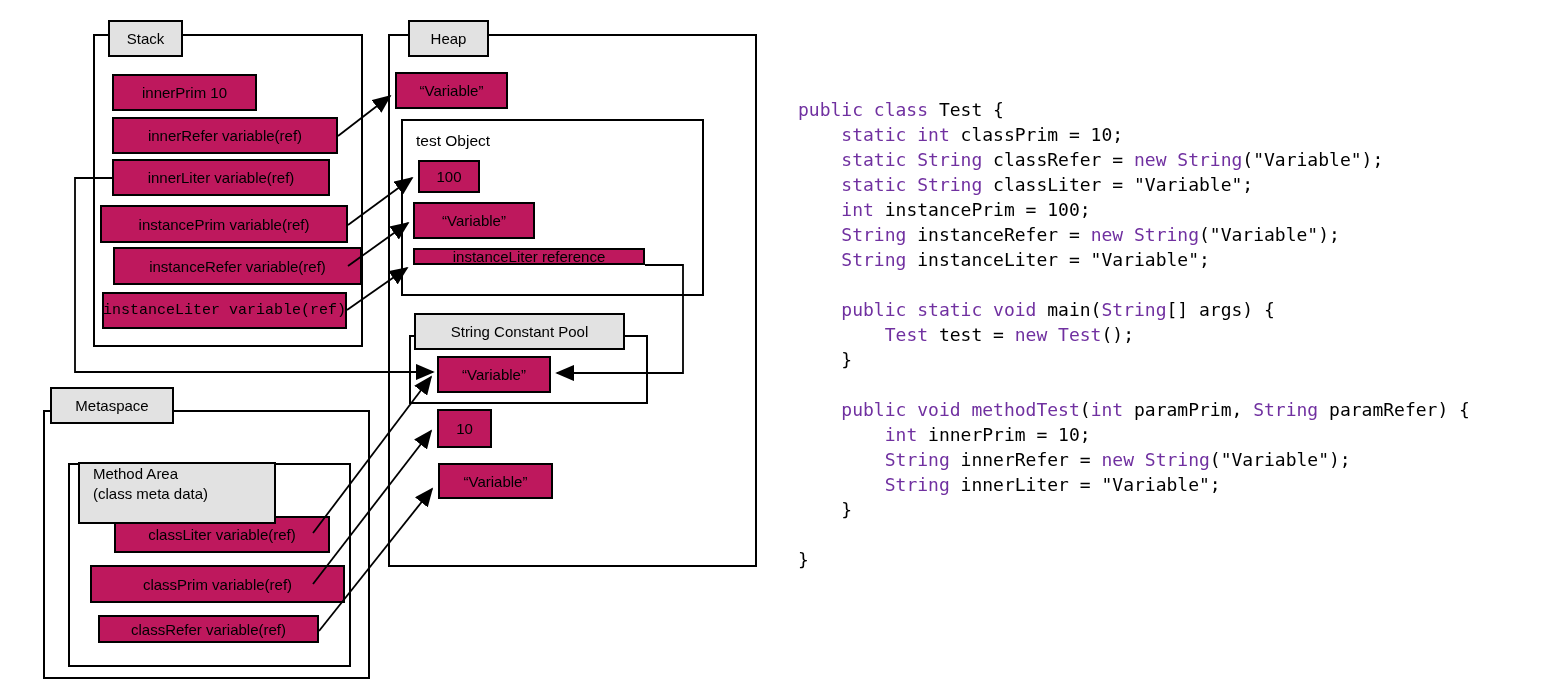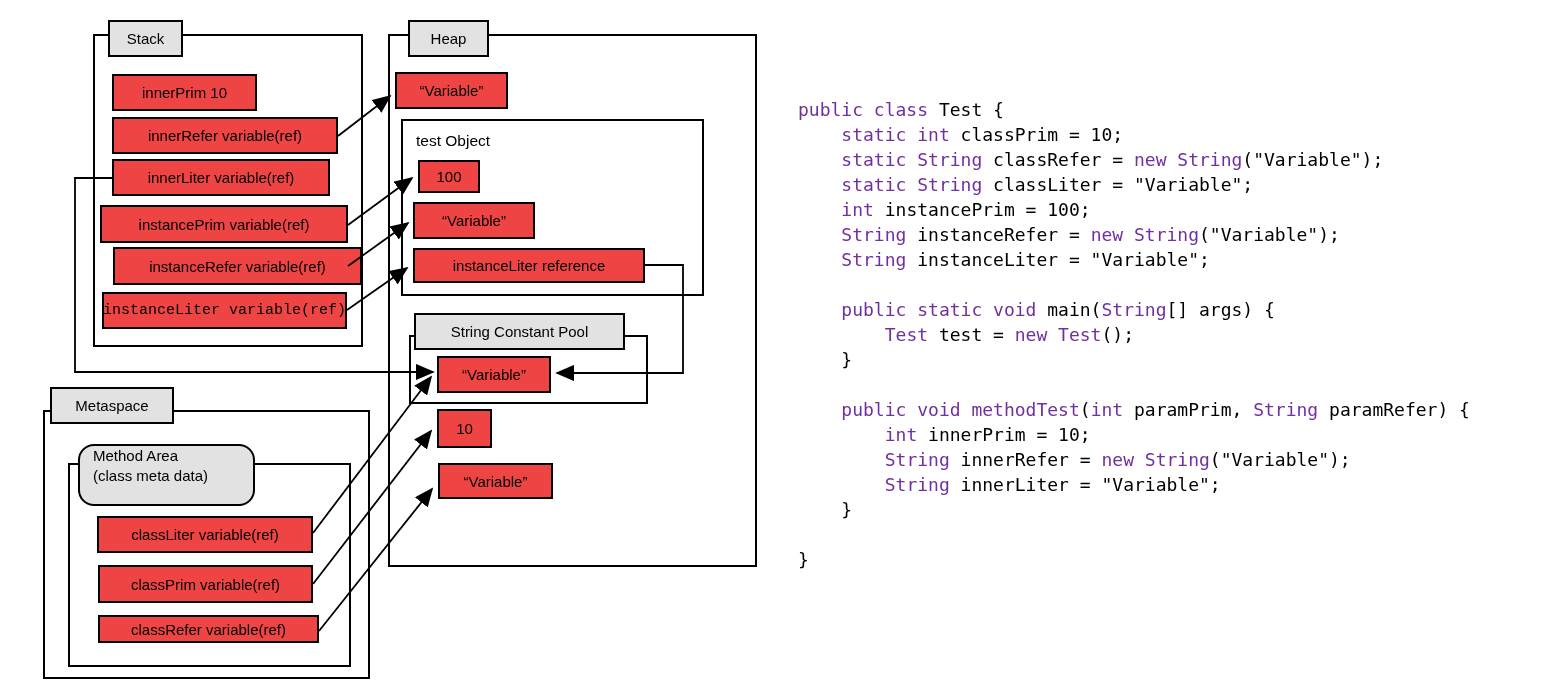--- a/index.html
+++ b/index.html
@@ -1,19 +1,19 @@
 <!DOCTYPE html>
 <html style="--kw: #7030A0; --tabfill: #e2e2e2;"><head>
 <meta charset="utf-8">
 <style>
   html,body{margin:0;padding:0;background:#fff;}
   .canvas{position:relative;width:1566px;height:692px;background:#fff;overflow:hidden;
           font-family:"Liberation Sans",sans-serif;color:#000;}
   .outline{position:absolute;border:2px solid #000;background:transparent;z-index:1;}
-  .box{position:absolute;border:2px solid #000;background:#ef4444;display:flex;align-items:center;
+  .box{position:absolute;border:2px solid #000;background:#be185d;display:flex;align-items:center;
        justify-content:center;font-size:15px;white-space:nowrap;z-index:2;box-sizing:border-box;}
   .tab{position:absolute;border:2px solid #000;background:var(--tabfill);display:flex;align-items:center;
        justify-content:center;font-size:15px;white-space:nowrap;z-index:3;box-sizing:border-box;}
   .tab.left{justify-content:flex-start;padding-left:13px;flex-direction:column;align-items:flex-start;line-height:20px;}
   .region-label{position:absolute;font-size:15.5px;z-index:2;white-space:nowrap;}
   svg.arrows{position:absolute;left:0;top:0;z-index:5;pointer-events:none;}
   .code{position:absolute;left:798px;top:97px;margin:0;z-index:2;
         font-family:"DejaVu Sans Mono","Liberation Mono",monospace;font-size:18px;line-height:25px;}
   .code .cl{white-space:pre;height:25px;}
   .code .kw{color:var(--kw);}
@@ -38,42 +38,42 @@
   <div class="outline" style="left:388px;top:34px;width:365px;height:529px;"></div>
   <div class="tab" style="left:408px;top:20px;width:81px;height:37px;">
     <span>Heap</span>
   </div>
   <div class="box" style="left:395px;top:72px;width:113px;height:37px;">“Variable”</div>
 
   <div class="outline" style="left:401px;top:119px;width:299px;height:173px;"></div>
   <div class="region-label" style="left:416px;top:132px;">test Object</div>
   <div class="box" style="left:418px;top:160px;width:62px;height:33px;">100</div>
   <div class="box" style="left:413px;top:202px;width:122px;height:37px;">“Variable”</div>
-  <div class="box" style="left:413px;top:248px;width:232px;height:35px;">instanceLiter reference</div>
+  <div class="box" style="left:413px;top:248px;width:232px;height:17px;">instanceLiter reference</div>
 
   <div class="outline" style="left:409px;top:335px;width:235px;height:65px;"></div>
   <div class="tab" style="left:414px;top:313px;width:211px;height:37px;">
     <span>String Constant Pool</span>
   </div>
   <div class="box" style="left:437px;top:356px;width:114px;height:37px;">“Variable”</div>
 
   <div class="box" style="left:437px;top:409px;width:55px;height:39px;">10</div>
   <div class="box" style="left:438px;top:463px;width:115px;height:36px;">“Variable”</div>
 
   <div class="outline" style="left:43px;top:410px;width:323px;height:265px;"></div>
   <div class="tab" style="left:50px;top:387px;width:124px;height:37px;">
     <span>Metaspace</span>
   </div>
   <div class="outline" style="left:68px;top:463px;width:279px;height:200px;"></div>
-  <div class="tab left" style="left:78px;top:444px;width:177px;height:62px;border-radius:16px;">
+  <div class="tab left" style="left:78px;top:462px;width:198px;height:62px;">
     <span>Method Area</span>
     <span>(class meta data)</span>
   </div>
-  <div class="box" style="left:97px;top:516px;width:216px;height:37px;">classLiter variable(ref)</div>
-  <div class="box" style="left:98px;top:565px;width:215px;height:38px;">classPrim variable(ref)</div>
+  <div class="box" style="left:114px;top:516px;width:216px;height:37px;">classLiter variable(ref)</div>
+  <div class="box" style="left:90px;top:565px;width:255px;height:38px;">classPrim variable(ref)</div>
   <div class="box" style="left:98px;top:615px;width:221px;height:28px;">classRefer variable(ref)</div>
 
   <svg class="arrows" width="780" height="692" viewBox="0 0 780 692">
     <defs>
       <marker id="ah" markerWidth="11" markerHeight="9" refX="9.5" refY="4.5" orient="auto">
         <path d="M0,0 L10.5,4.5 L0,9 z" fill="#000"></path>
       </marker>
     </defs>
     <line x1="338" y1="136" x2="390" y2="96" stroke="#000" stroke-width="1.8" marker-end="url(#ah)"></line>
     <line x1="348" y1="225" x2="412" y2="178" stroke="#000" stroke-width="1.8" marker-end="url(#ah)"></line>

